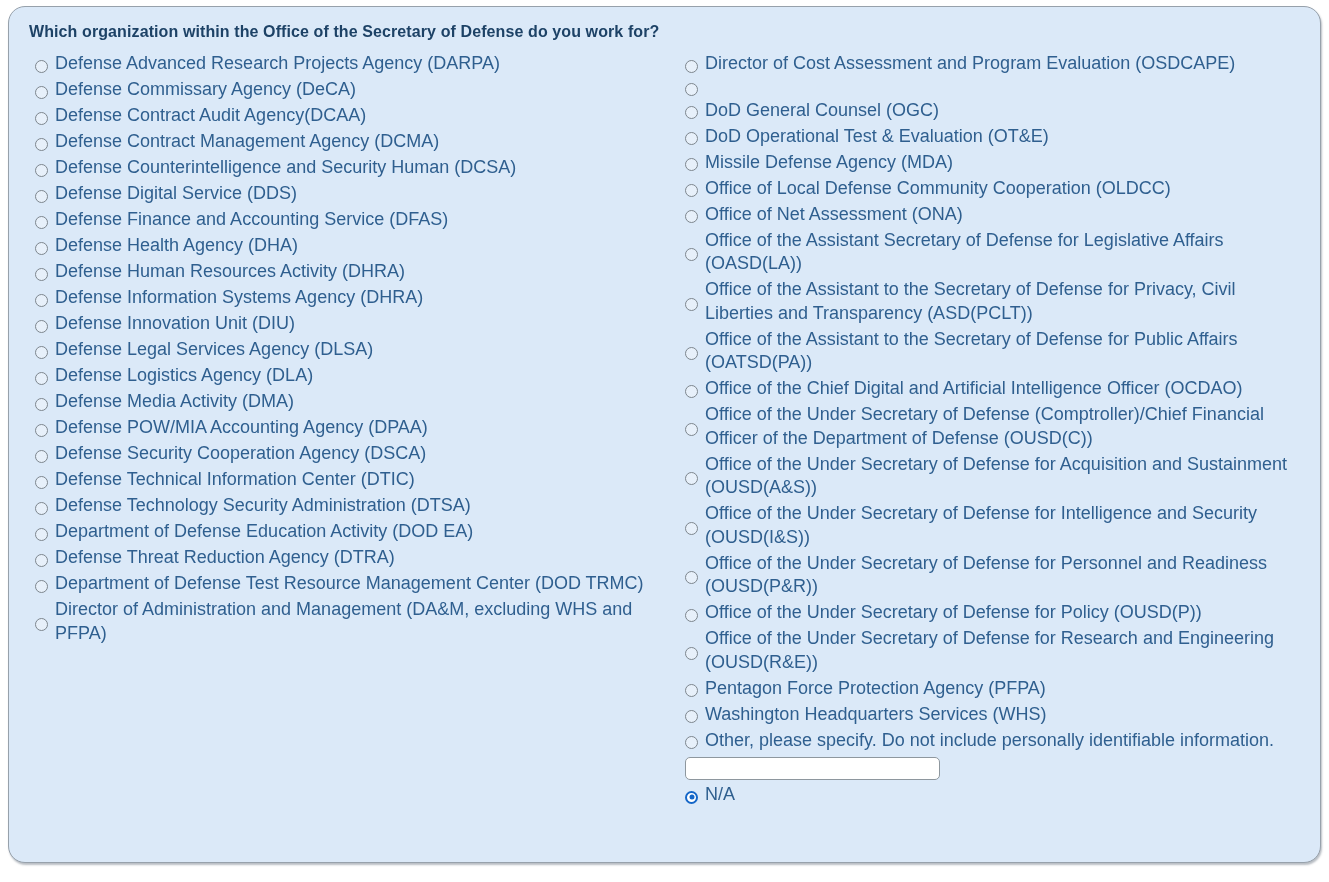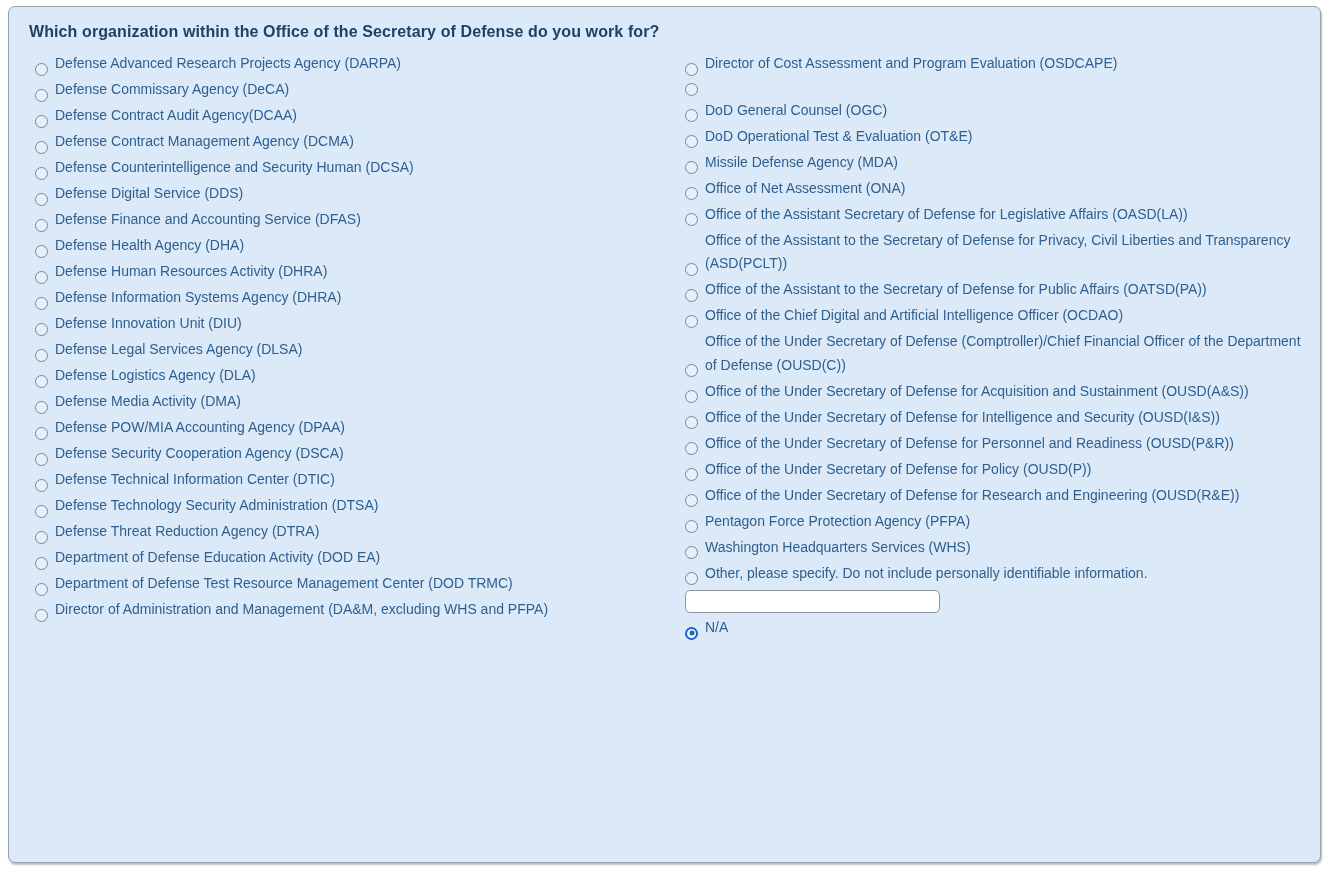--- a/index.html
+++ b/index.html
@@ -8,42 +8,42 @@
     padding: 0;
     background: #ffffff;
     font-family: "Liberation Sans", sans-serif;
   }
   .panel {
     margin: 6px 8px;
     width: 1313px;
     min-height: 857px;
     background: var(--panel-background, #dbe9f8);
     border: 1px solid var(--panel-border, #97a1ab);
-    border-radius: 7px;
+    border-radius: 17px;
     padding: 12px 18px 10px 12px;
     box-shadow: 1px 2px 2px rgba(100,110,125,0.45);
   }
   .title {
     font-size: 16px;
     font-weight: 700;
     color: var(--title-text, #1d4266);
     padding: 4px 0 9px 8px;
     letter-spacing: 0.1px;
   }
   .columns {
     display: flex;
     padding-left: 8px;
   }
   .col-left  { flex: 0 0 650px; width: 650px; }
   .col-right { flex: 1 1 auto; min-width: 0; }
   .option {
     display: flex;
-    align-items: flex-end;
+    align-items: center;
     margin: 2px 0 2.5px;
-    font-size: 14px;
+    font-size: 18px;
     line-height: 23.5px;
     color: var(--option-text, #2f5f8f);
     cursor: default;
   }
   .radio {
     flex: 0 0 auto;
     width: 13px;
     height: 13px;
     border: 1px solid #7d868e;
     border-radius: 50%;
@@ -174,26 +174,26 @@
     <span>Defense Technical Information Center (DTIC)</span>
   </label>
 
   <label class="option">
     <span class="radio"></span>
     <span>Defense Technology Security Administration (DTSA)</span>
   </label>
 
   <label class="option">
     <span class="radio"></span>
+    <span>Department of Defense Education Activity (DOD EA)</span>
+  </label>
+
+  <label class="option">
+    <span class="radio"></span>
     <span>Defense Threat Reduction Agency (DTRA)</span>
-  </label>
-
-  <label class="option">
-    <span class="radio"></span>
-    <span>Department of Defense Education Activity (DOD EA)</span>
   </label>
 
   <label class="option">
     <span class="radio"></span>
     <span>Department of Defense Test Resource Management Center (DOD TRMC)</span>
   </label>
 
   <label class="option">
     <span class="radio"></span>
     <span>Director of Administration and Management (DA&amp;M, excluding WHS and PFPA)</span>
@@ -219,20 +219,24 @@
   <label class="option">
     <span class="radio"></span>
     <span>DoD Operational Test &amp; Evaluation (OT&amp;E)</span>
   </label>
 
   <label class="option">
     <span class="radio"></span>
     <span>Missile Defense Agency (MDA)</span>
   </label>
 
+  <label class="option">
+    <span class="radio"></span>
+    <span>Office of Local Defense Community Cooperation (OLDCC)</span>
+  </label>
 
   <label class="option">
     <span class="radio"></span>
     <span>Office of Net Assessment (ONA)</span>
   </label>
 
   <label class="option">
     <span class="radio"></span>
     <span>Office of the Assistant Secretary of Defense for Legislative Affairs (OASD(LA))</span>
   </label>

